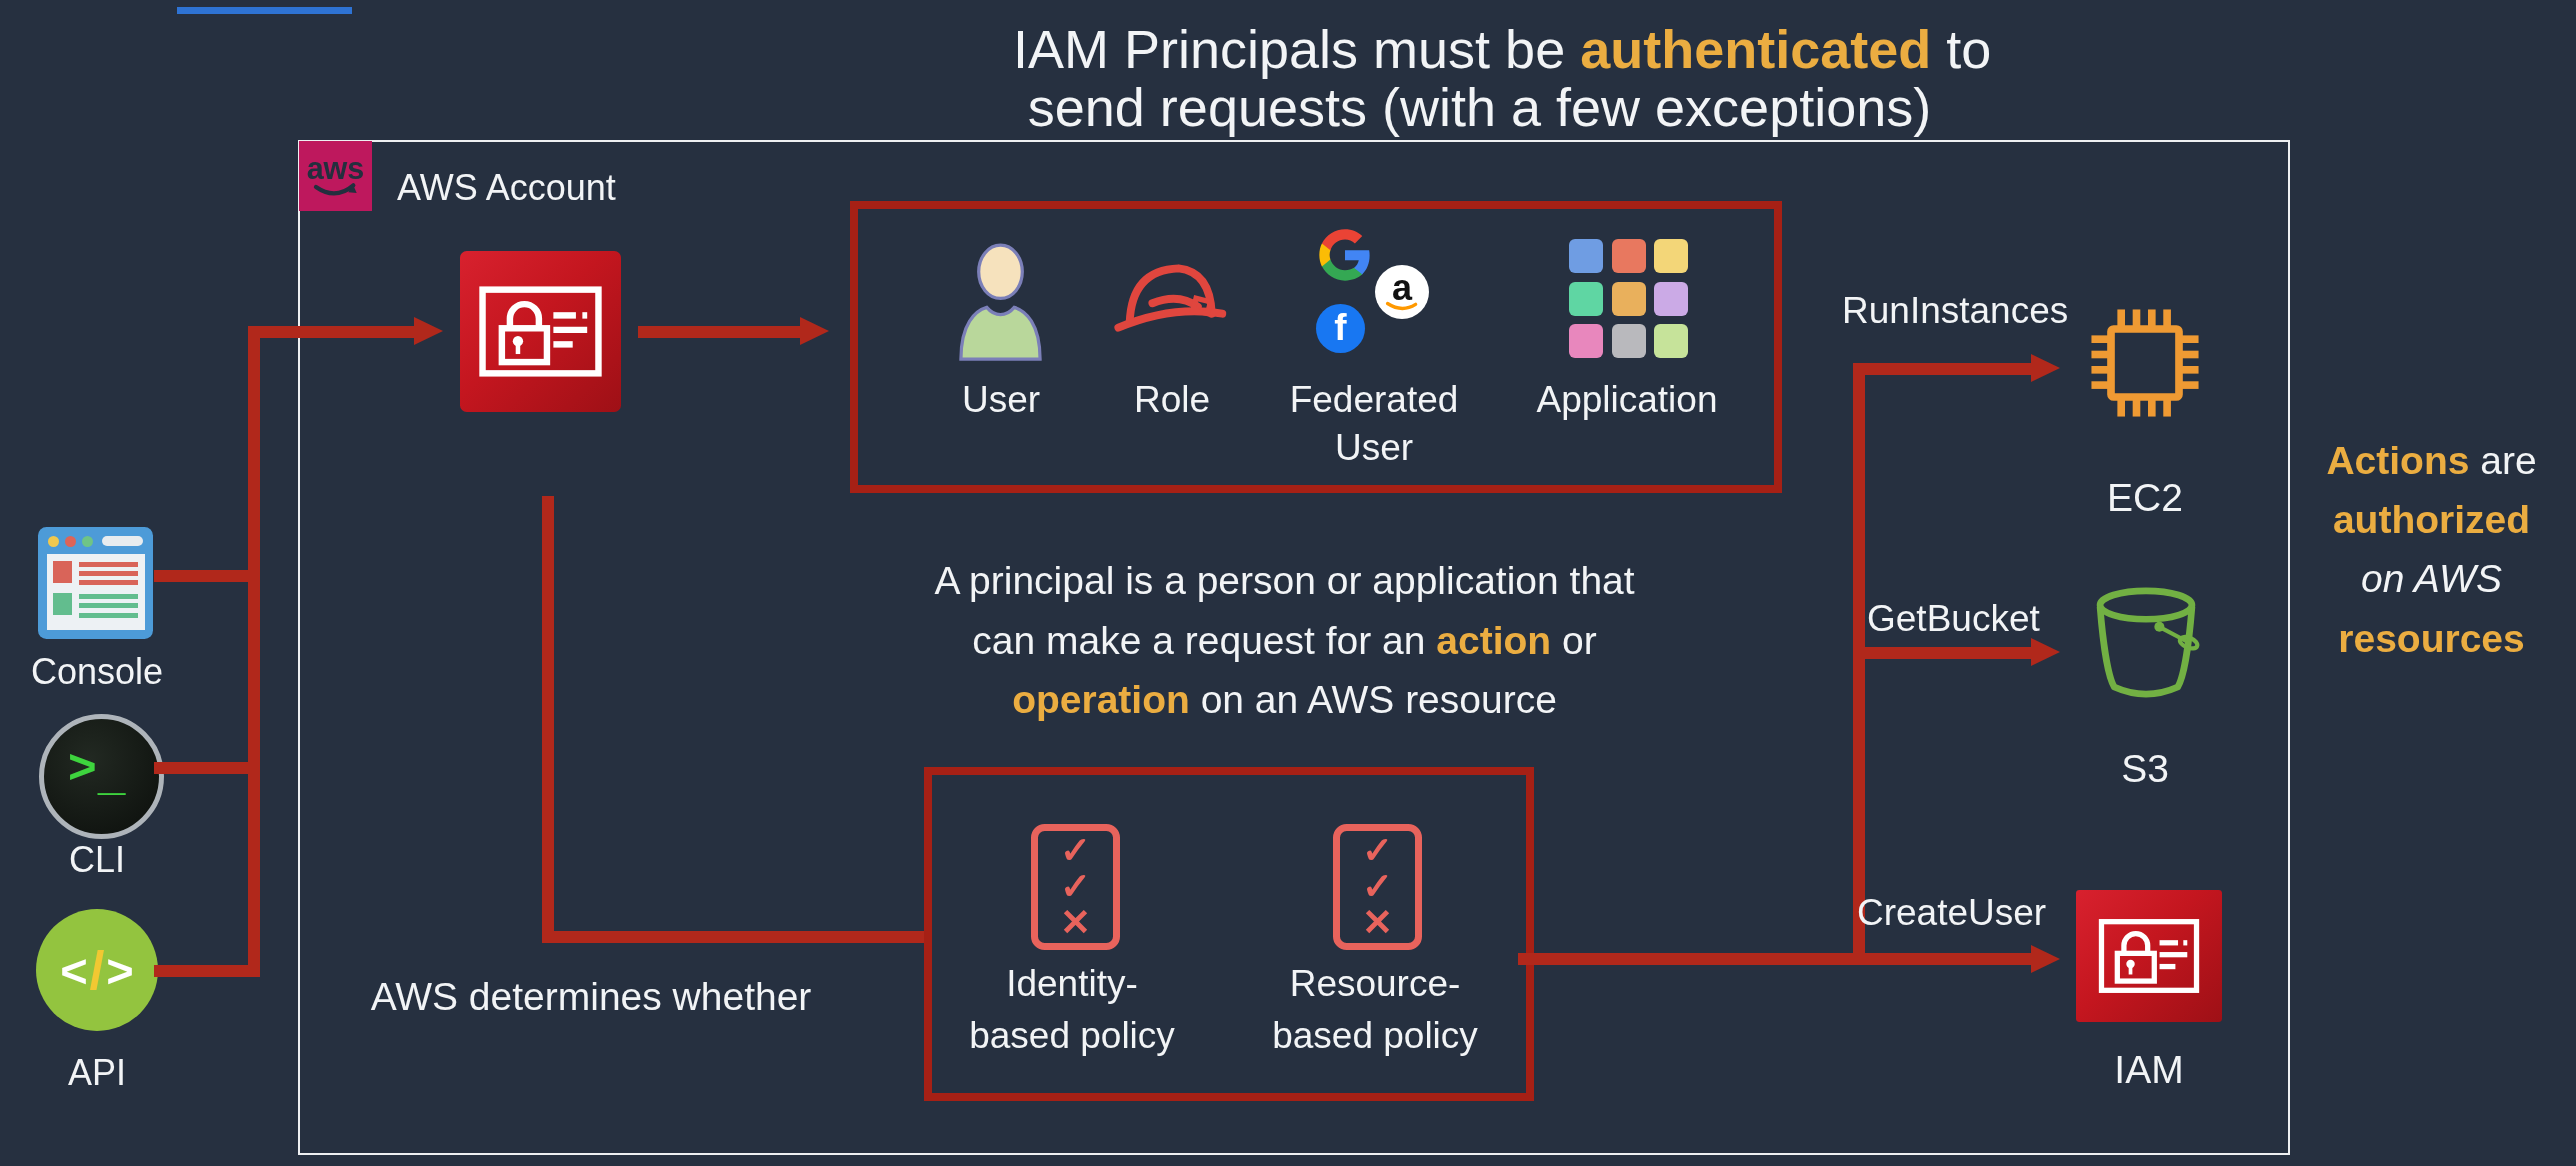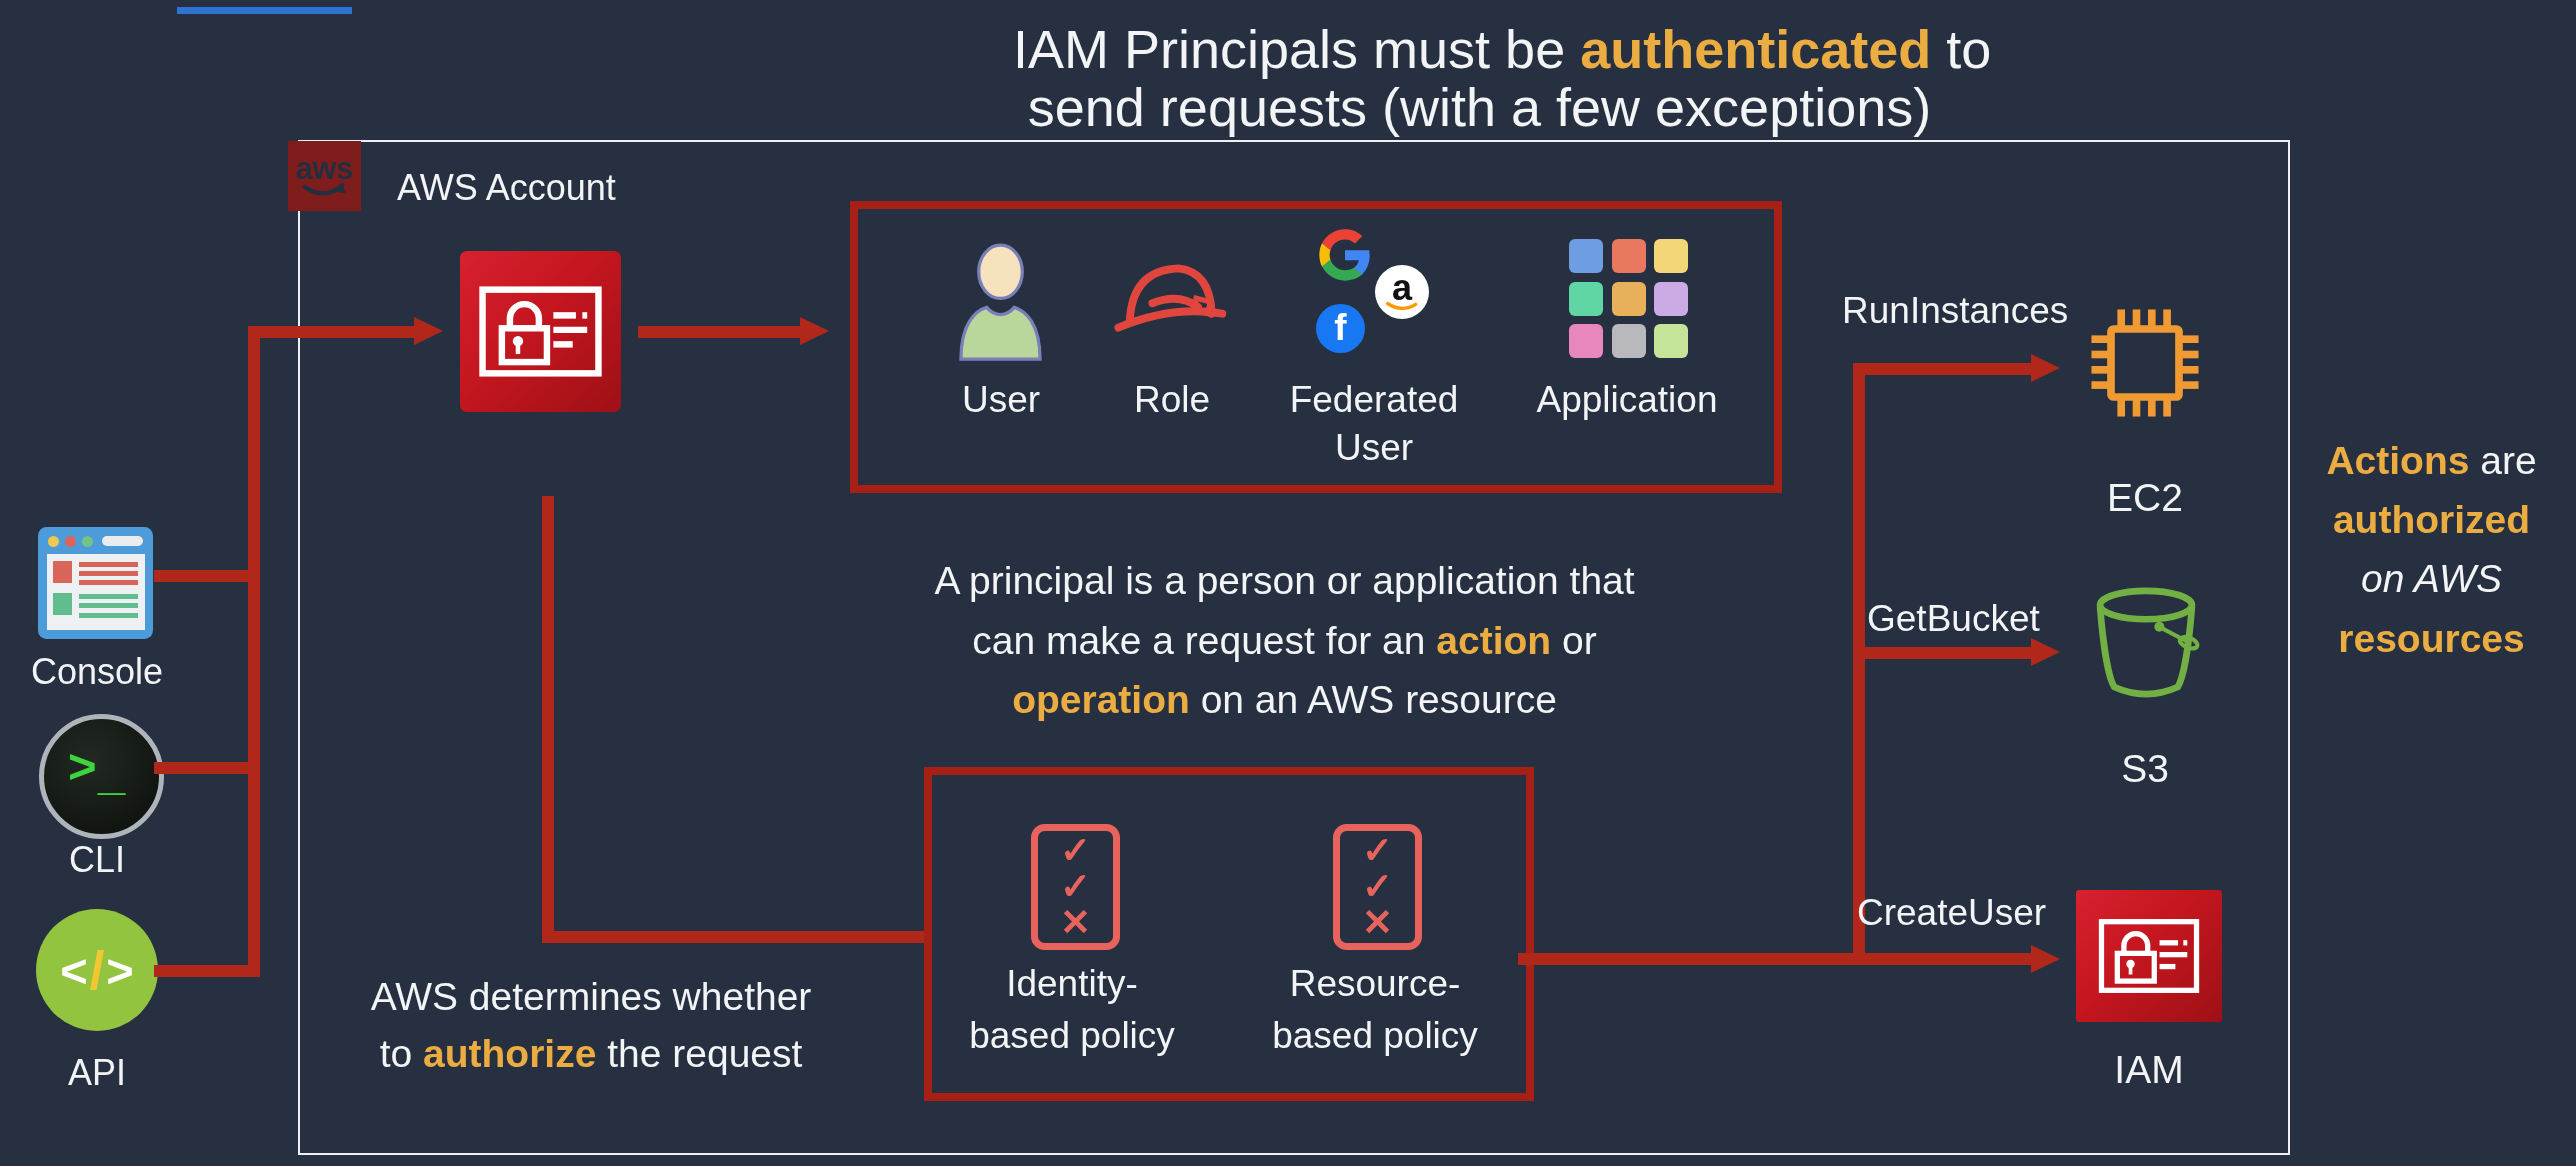--- a/index.html
+++ b/index.html
@@ -34,21 +34,21 @@
 
   <div class="abs" style="left:177px;top:6.8px;width:175px;height:6.8px;background:#2e73d4;"></div>
 
   <div class="t f48 tc" style="left:1013px;top:20.4px;width:933px;">
     <span>IAM Principals must be </span><span class="hl">authenticated</span><span> to</span>
   </div>
   <div class="t f48 tc" style="left:1013px;top:78px;width:933px;">send requests (with a few exceptions)</div>
 
   <div class="whitebox" style="left:298px;top:140px;width:1988px;height:1011px;"></div>
 
-  <div class="abs" style="left:288px;top:141px;width:73px;height:70px;background:#7f1d1d;">
+  <div class="abs" style="left:299px;top:141px;width:73px;height:70px;background:#be185d;">
     <svg width="73" height="70" viewBox="0 0 86 82">
       <text x="43" y="44" text-anchor="middle" font-family="Liberation Sans,sans-serif" font-size="36" font-weight="700" fill="#232f3e">aws</text>
       <path d="M20,54 Q43,70 64,52" fill="none" stroke="#232f3e" stroke-width="5" stroke-linecap="round"></path>
       <path d="M64,52 l4,9 l-10,-1 z" fill="#232f3e"></path>
     </svg>
   </div>
   <div class="t f42" style="left:397px;top:166px;">AWS Account</div>
 
   <div class="abs" style="left:38px;top:527px;width:115px;height:112px;background:#4d9bd8;border-radius:8.5px;">
     <div class="circ" style="left:10.2px;top:8.5px;width:11px;height:11px;background:#f0c84f;"></div>
@@ -181,23 +181,20 @@
     <span>✓</span>
     <span>✓</span>
     <span>✕</span>
   </div>
   <div class="plabel" style="left:962px;top:960px;width:220px;">Identity-</div>
   <div class="plabel" style="left:962px;top:1012px;width:220px;">based policy</div>
   <div class="plabel" style="left:1265px;top:960px;width:220px;">Resource-</div>
   <div class="plabel" style="left:1265px;top:1012px;width:220px;">based policy</div>
 
   <div class="t f46 tc" style="left:294px;top:967px;width:594px;">AWS determines whether</div>
-  <div class="t f46 tc" style="left:294px;top:1024px;width:594px;">
-    <span>to </span><span class="hl">authorize</span><span> the request</span>
-  </div>
 
   <div class="line" style="left:1518px;top:953px;width:347px;height:12px;"></div>
   <div class="line" style="left:1853px;top:363px;width:12px;height:602px;"></div>
 
   <div class="line" style="left:1853px;top:363px;width:178px;height:12px;"></div>
   <div class="head-r" style="left:2031px;top:354px;"></div>
   <div class="t f44" style="left:1842px;top:287px;">RunInstances</div>
 
   <div class="line" style="left:1853px;top:647px;width:178px;height:12px;"></div>
   <div class="head-r" style="left:2031px;top:638px;"></div>

